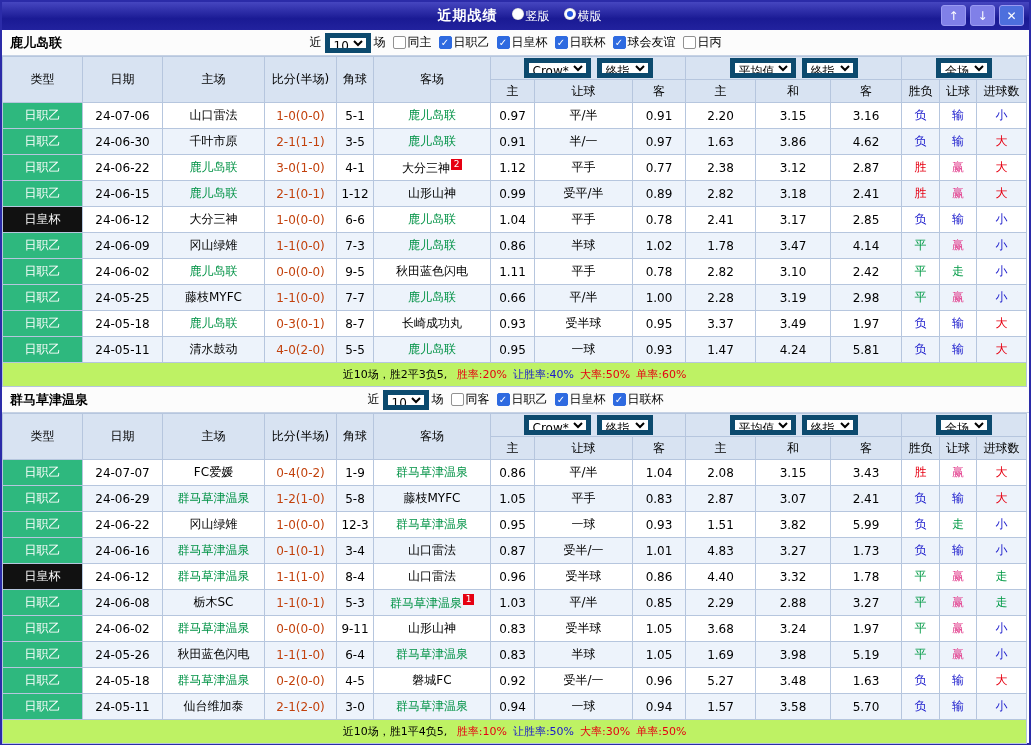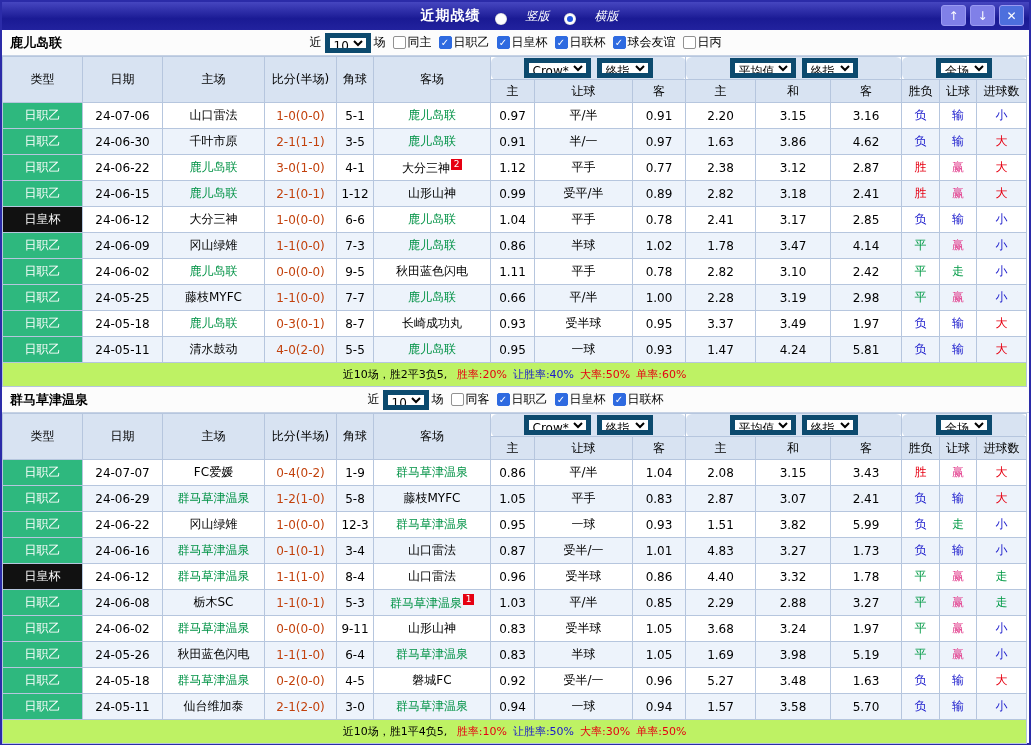--- a/index.html
+++ b/index.html
@@ -4,21 +4,21 @@
 <style>
   *{margin:0;padding:0;box-sizing:border-box;}
   html,body{width:1031px;height:745px;overflow:hidden;background:#fff;
     font-family:"DejaVu Sans","Liberation Sans",sans-serif;font-size:12px;color:#000;}
   .window{width:1031px;height:745px;border:2px solid #2b2ba8;background:#fff;display:flex;flex-direction:column;}
   
   .topbar{height:28px;flex:0 0 28px;background:linear-gradient(180deg,#4646c0 0%,#1a1a94 60%,#22229e 100%);
     position:relative;display:flex;align-items:center;color:#fff;}
   .tb-center{position:absolute;left:0;right:0;display:flex;justify-content:center;align-items:center;gap:14px;}
   .tb-title{font-size:14px;font-weight:bold;letter-spacing:1px;margin-left:8px;}
-  .radio{display:inline-flex;align-items:flex-end;gap:19px;cursor:pointer;font-size:12px;font-style:italic;}
+  .radio{display:inline-flex;align-items:flex-start;gap:2px;cursor:pointer;font-size:12px;}
   .rdot{width:12px;height:12px;border-radius:50%;background:#fff;display:inline-block;position:relative;box-shadow:inset 0 0 1px #667;}
   .rdot.on::after{content:"";position:absolute;left:3px;top:3px;width:6px;height:6px;border-radius:50%;background:#2255e0;}
   .tb-btns{position:absolute;right:5px;top:3px;display:flex;gap:4px;}
   .tbtn{width:25px;height:21px;border:1px solid #9a9af2;border-radius:3px;background:#8080e8;color:#fff;
     font-size:12px;line-height:1;cursor:pointer;font-family:inherit;}
   .tbtn.close{background:#4d6fdd;font-weight:bold;}
   
   .sec-header{height:26px;flex:0 0 26px;position:relative;display:flex;align-items:center;background:#fcfcfc;border-bottom:1px solid #c6d2e4;}
   .team{position:absolute;left:8px;font-size:13px;font-weight:bold;}
   .filters{margin:0 auto;display:flex;align-items:center;gap:3px;}
@@ -26,21 +26,21 @@
   .cnt-select{min-width:46px;}
   .cb{display:inline-flex;align-items:center;margin-left:4px;cursor:pointer;}
   .cbox{width:13px;height:13px;border:1px solid #919191;border-radius:2px;background:#fff;display:inline-flex;
     align-items:center;justify-content:center;margin-right:2px;font-size:10px;color:#fff;}
   .cbox.on{background:#2e6ae0;border-color:#2e6ae0;}
   .cbox.on::after{content:"✓";}
   
   table.grid{width:1001px;border-collapse:collapse;table-layout:fixed;}
   .grid th,.grid td{border:1px solid #b6c6de;text-align:center;white-space:nowrap;overflow:hidden;padding:0 1px;}
   .grid thead th{background:#d8e3f2;height:23px;font-weight:normal;font-size:12px;}
-  .grid thead th.grp{padding:1px 16px;border-radius:6px;}
+  .grid thead th.grp{padding:1px 16px;}
   .hdr-select{margin:0 3px;min-width:56px;}
   .grid tbody td{height:26px;font-size:12px;background:#fff;}
   .grid tbody tr.alt td{background:#edf3fb;}
   td.lg-green{background:#2eb87e !important;color:#fff;}
   td.lg-black{background:#111 !important;color:#fff;}
   .score{color:#c2410c;}
   .focus{color:#009245;}
   .badge{display:inline-block;background:#e60012;color:#fff;font-size:9px;line-height:11px;min-width:11px;
     vertical-align:super;margin-left:1px;}
   .c-red{color:#e60012;}

